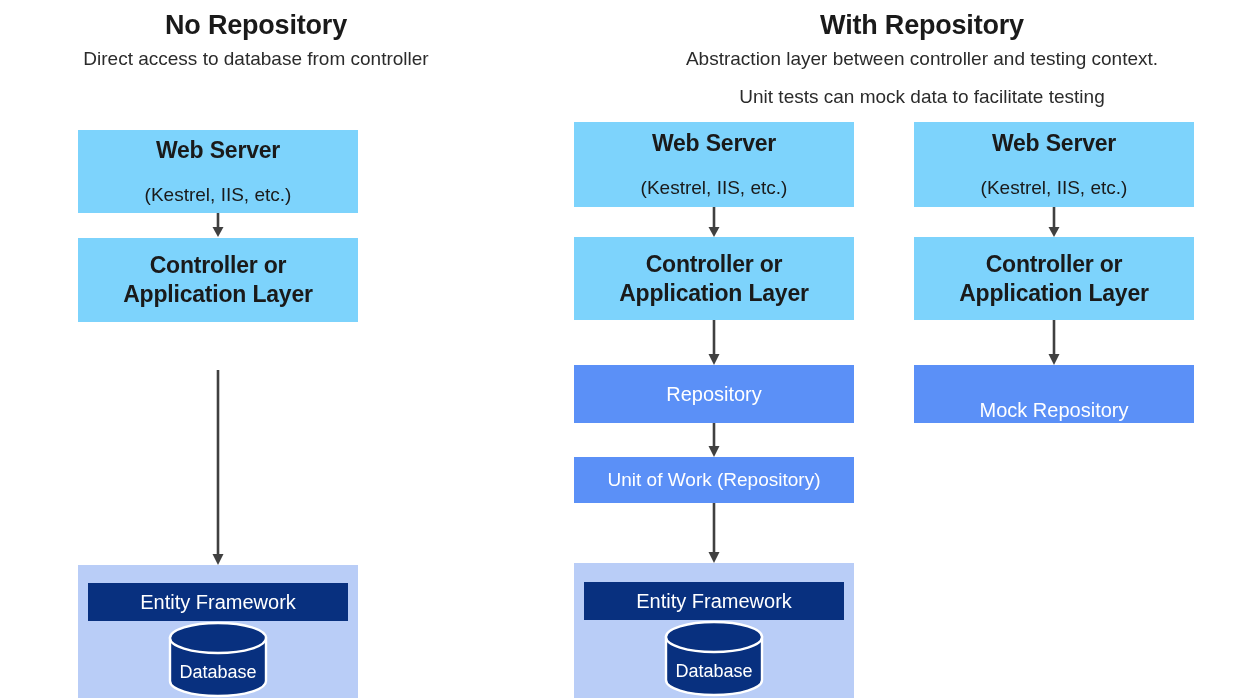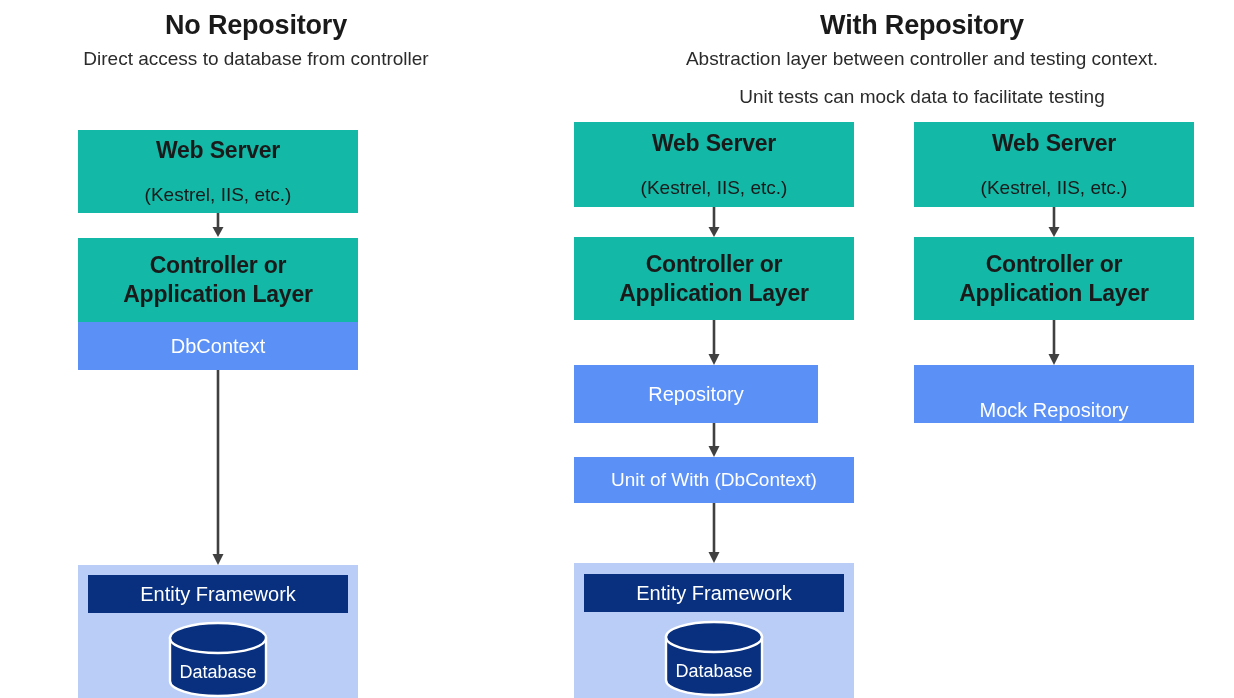--- a/index.html
+++ b/index.html
@@ -47,33 +47,34 @@
   .box {
     position: absolute;
     box-sizing: border-box;
     display: flex;
     flex-direction: column;
     align-items: center;
     justify-content: center;
     text-align: center;
   }
   .box-gray {
-    background: #14b8a6;
+    background: #7dd3fc;
     color: #1a1a1a;
   }
   .box-blue {
     background: #5b90f7;
     color: #ffffff;
   }
   .box-lightblue {
     background: #b9cdf7;
   }
   .box-navy {
     background: #08307f;
     color: #ffffff;
+    margin-top: 8px;
   }
 
   .ttl-strong {
     font-size: 23px;
     font-weight: bold;
     line-height: 29px;
     letter-spacing: -0.2px;
   }
   .ttl-sub {
     font-size: 19px;
@@ -139,23 +140,20 @@
       <line x1="10" y1="0" x2="10" y2="16" stroke="#404040" stroke-width="2.6"></line>
       <polygon points="10,24 4.5,14 15.5,14" fill="#404040"></polygon>
     </svg>
   </div>
 
   <div class="box box-gray" style="left:78px; top:238px; width:280px; height:84px;">
     <div class="ttl-strong">Controller or</div>
     <div class="ttl-strong">Application Layer</div>
   </div>
 
-  <div class="box box-blue" style="left:78px; top:322px; width:280px; height:48px;">
-    <div class="ttl-plain">DbContext</div>
-  </div>
 
   <div class="arrow" style="left:208px; top:370px;">
     <svg width="20" height="196" viewBox="0 0 20 196">
       <line x1="10" y1="0" x2="10" y2="186" stroke="#404040" stroke-width="2.6"></line>
       <polygon points="10,195 4.5,184 15.5,184" fill="#404040"></polygon>
     </svg>
   </div>
 
   <div class="box box-lightblue" style="left:78px; top:565px; width:280px; height:133px; display:block;">
     <div class="box box-navy" style="left:10px; top:10px; width:260px; height:38px;">
@@ -188,33 +186,33 @@
     <div class="ttl-strong">Application Layer</div>
   </div>
 
   <div class="arrow" style="left:704px; top:320px;">
     <svg width="20" height="46" viewBox="0 0 20 46">
       <line x1="10" y1="0" x2="10" y2="36" stroke="#404040" stroke-width="2.6"></line>
       <polygon points="10,45 4.5,34 15.5,34" fill="#404040"></polygon>
     </svg>
   </div>
 
-  <div class="box box-blue" style="left:574px; top:365px; width:244px; height:58px;">
+  <div class="box box-blue" style="left:574px; top:365px; width:280px; height:58px;">
     <div class="ttl-plain">Repository</div>
   </div>
 
   <div class="arrow" style="left:704px; top:423px;">
     <svg width="20" height="35" viewBox="0 0 20 35">
       <line x1="10" y1="0" x2="10" y2="25" stroke="#404040" stroke-width="2.6"></line>
       <polygon points="10,34 4.5,23 15.5,23" fill="#404040"></polygon>
     </svg>
   </div>
 
   <div class="box box-blue" style="left:574px; top:457px; width:280px; height:46px;">
-    <div class="ttl-plain-sm">Unit of With (DbContext)</div>
+    <div class="ttl-plain-sm">Unit of Work (Repository)</div>
   </div>
 
   <div class="arrow" style="left:704px; top:503px;">
     <svg width="20" height="61" viewBox="0 0 20 61">
       <line x1="10" y1="0" x2="10" y2="51" stroke="#404040" stroke-width="2.6"></line>
       <polygon points="10,60 4.5,49 15.5,49" fill="#404040"></polygon>
     </svg>
   </div>
 
   <div class="box box-lightblue" style="left:574px; top:563px; width:280px; height:135px; display:block;">

